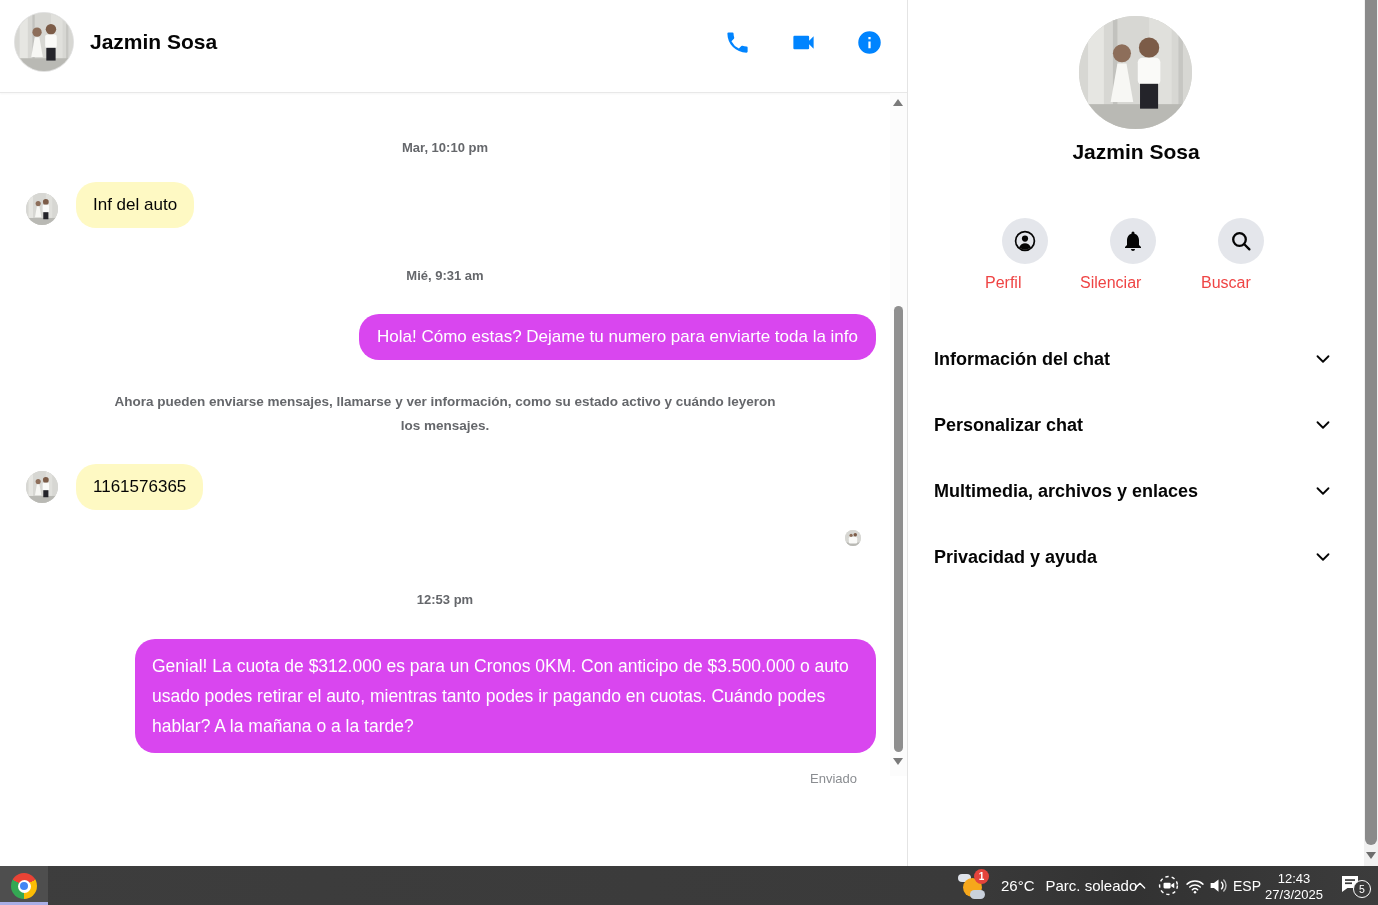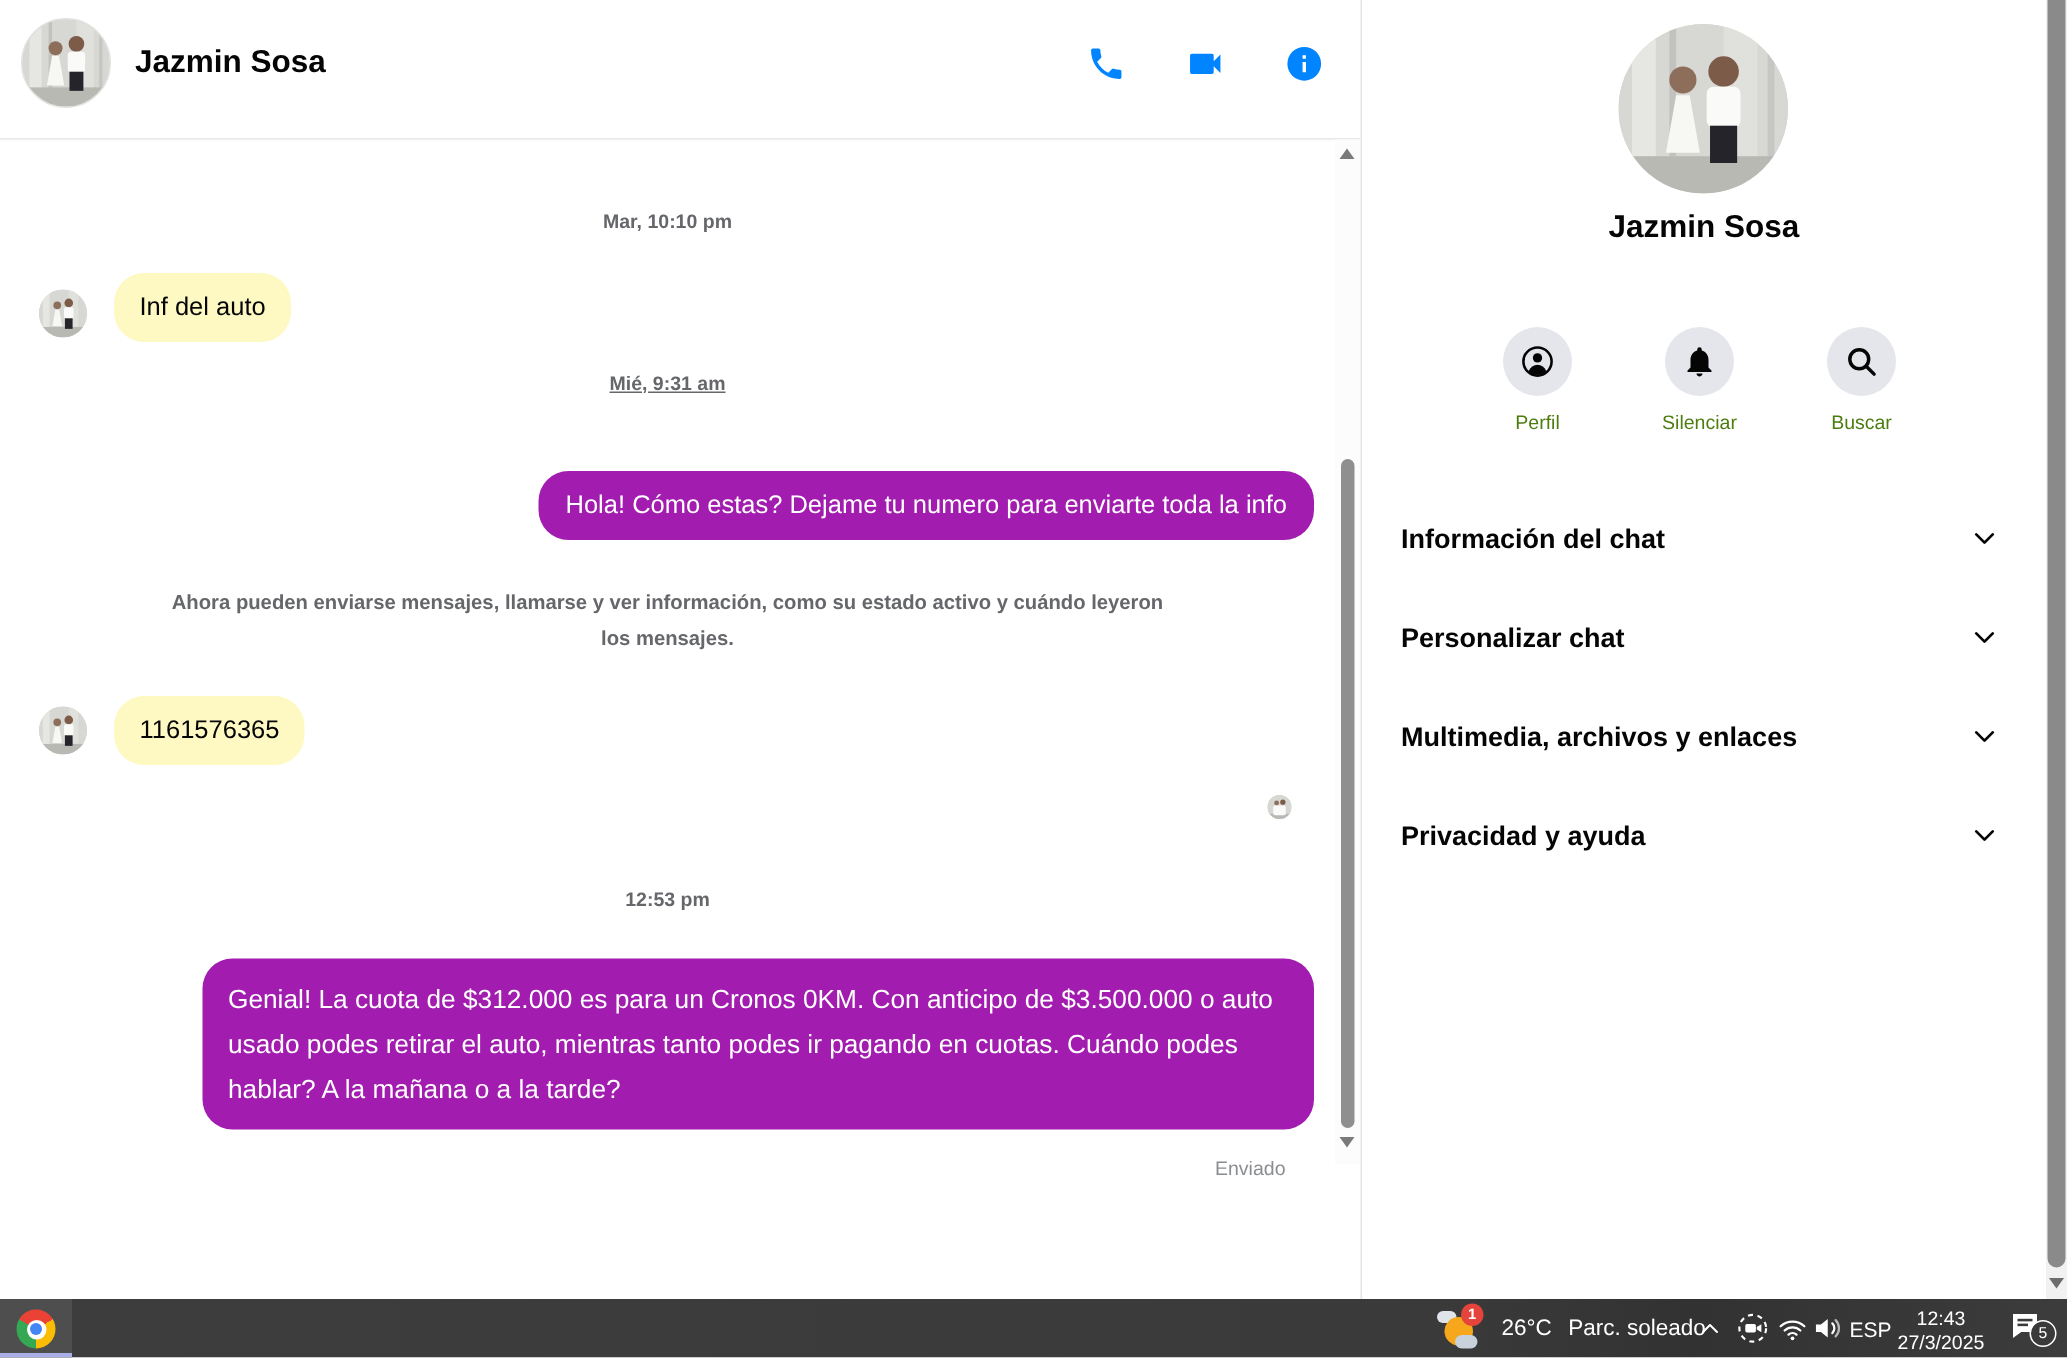--- a/index.html
+++ b/index.html
@@ -19,21 +19,21 @@
   .av112{width:113px;height:113px;}
   .hdr-name{font-size:21px;font-weight:700;color:#050505;}
   .hdr-actions{position:absolute;right:20px;top:24px;display:flex;gap:30px;}
   .icon-btn{width:36px;height:36px;border:none;background:transparent;border-radius:50%;
     display:flex;align-items:center;justify-content:center;cursor:pointer;padding:0;}
   .icon-btn svg{width:27px;height:27px;}
 
   .ts{position:absolute;width:890px;text-align:center;color:#65676b;font-size:13px;font-weight:600;}
   .bubble-in{position:absolute;background:#fef9c3;color:#050505;font-size:17px;line-height:22px;
     padding:12px 17px;border-radius:20px;cursor:pointer;}
-  .bubble-out{position:absolute;background:#a21caf;color:#fff;font-size:17px;line-height:22px;
+  .bubble-out{position:absolute;background:#d946ef;color:#fff;font-size:17px;line-height:22px;
     padding:12px 18px;border-radius:20px;cursor:pointer;}
   .row-av{position:absolute;}
   .system-note{position:absolute;left:105px;width:680px;text-align:center;color:#65676b;
     font-size:13.5px;font-weight:600;line-height:24px;}
   .out-long{width:741px;box-sizing:border-box;font-size:17.5px;line-height:30px;padding:12px 17px;}
   .sent-status{position:absolute;right:50px;color:#8a8d91;font-size:13px;}
 
   
   .composer{position:absolute;left:0;top:793px;width:907px;height:58px;background:#fff;}
 
@@ -48,21 +48,21 @@
 
   
   .details-pane{position:absolute;left:907px;top:0;width:471px;height:866px;background:#fff;
     border-left:1px solid #e4e4e4;box-sizing:border-box;}
   .dp-avatar{position:absolute;left:171px;top:16px;}
   .dp-name{position:absolute;left:0;top:140px;width:456px;text-align:center;
     font-size:21px;font-weight:700;color:#050505;}
   .dp-action{position:absolute;width:46px;height:46px;border-radius:50%;background:#e4e6eb;border:none;
     display:flex;align-items:center;justify-content:center;cursor:pointer;padding:0;top:218px;}
   .dp-action svg{width:24px;height:24px;}
-  .dp-action-label{position:absolute;top:274px;text-align:center;font-size:13px;color:#4d7c0f;}
+  .dp-action-label{position:absolute;top:274px;font-size:16px;color:#ef4444;}
   .dp-section{position:absolute;left:10px;width:436px;height:44px;border:none;background:transparent;
     display:flex;align-items:center;justify-content:space-between;padding:0 20px 0 16px;cursor:pointer;}
   .dp-section-label{font-size:18px;font-weight:600;color:#050505;}
   .dp-section svg{width:22px;height:22px;flex:none;}
 
   
   .dp-scroll{position:absolute;left:456px;top:0;width:14px;height:866px;background:#f1f1f1;}
   .dp-thumb{position:absolute;left:1px;top:0;width:12px;height:845px;background:#8a8a8a;
     border-radius:0 0 6px 6px;cursor:pointer;}
   .dp-down{border-left:5px solid transparent;border-right:5px solid transparent;
@@ -155,21 +155,21 @@
           <rect y="78" width="100" height="22" fill="#b9b9b4"></rect>
           <circle cx="38" cy="33" r="8" fill="#8d6e5a"></circle>
           <path d="M28 76 L34 42 h8 L48 76 Z" fill="#f7f7f4"></path>
           <circle cx="62" cy="28" r="9" fill="#7c5c48"></circle>
           <rect x="52" y="37" width="20" height="24" rx="4" fill="#fafaf8"></rect>
           <rect x="54" y="60" width="16" height="22" fill="#24242a"></rect>
         </svg>
     </span>
     <div class="bubble-in" style="left:76px;top:182px;">Inf del auto</div>
 
-    <div class="ts" style="top:248px;text-decoration:underline;">Mié, 9:31 am</div>
+    <div class="ts" style="top:268px;">Mié, 9:31 am</div>
 
     <div class="bubble-out" style="right:31px;top:314px;">Hola! Cómo estas? Dejame tu numero para enviarte toda la info</div>
 
     <div class="system-note" style="top:390px;">Ahora pueden enviarse mensajes, llamarse y ver información, como su estado activo y cuándo leyeron los mensajes.</div>
 
     <span class="av av32 row-av" style="left:26px;top:471px;">
       <svg viewBox="0 0 100 100">
           <rect width="100" height="100" fill="#d7d7d3"></rect>
           <rect x="8" width="14" height="100" fill="#e6e6e2"></rect>
           <rect x="62" width="20" height="100" fill="#e0e0dc"></rect>

